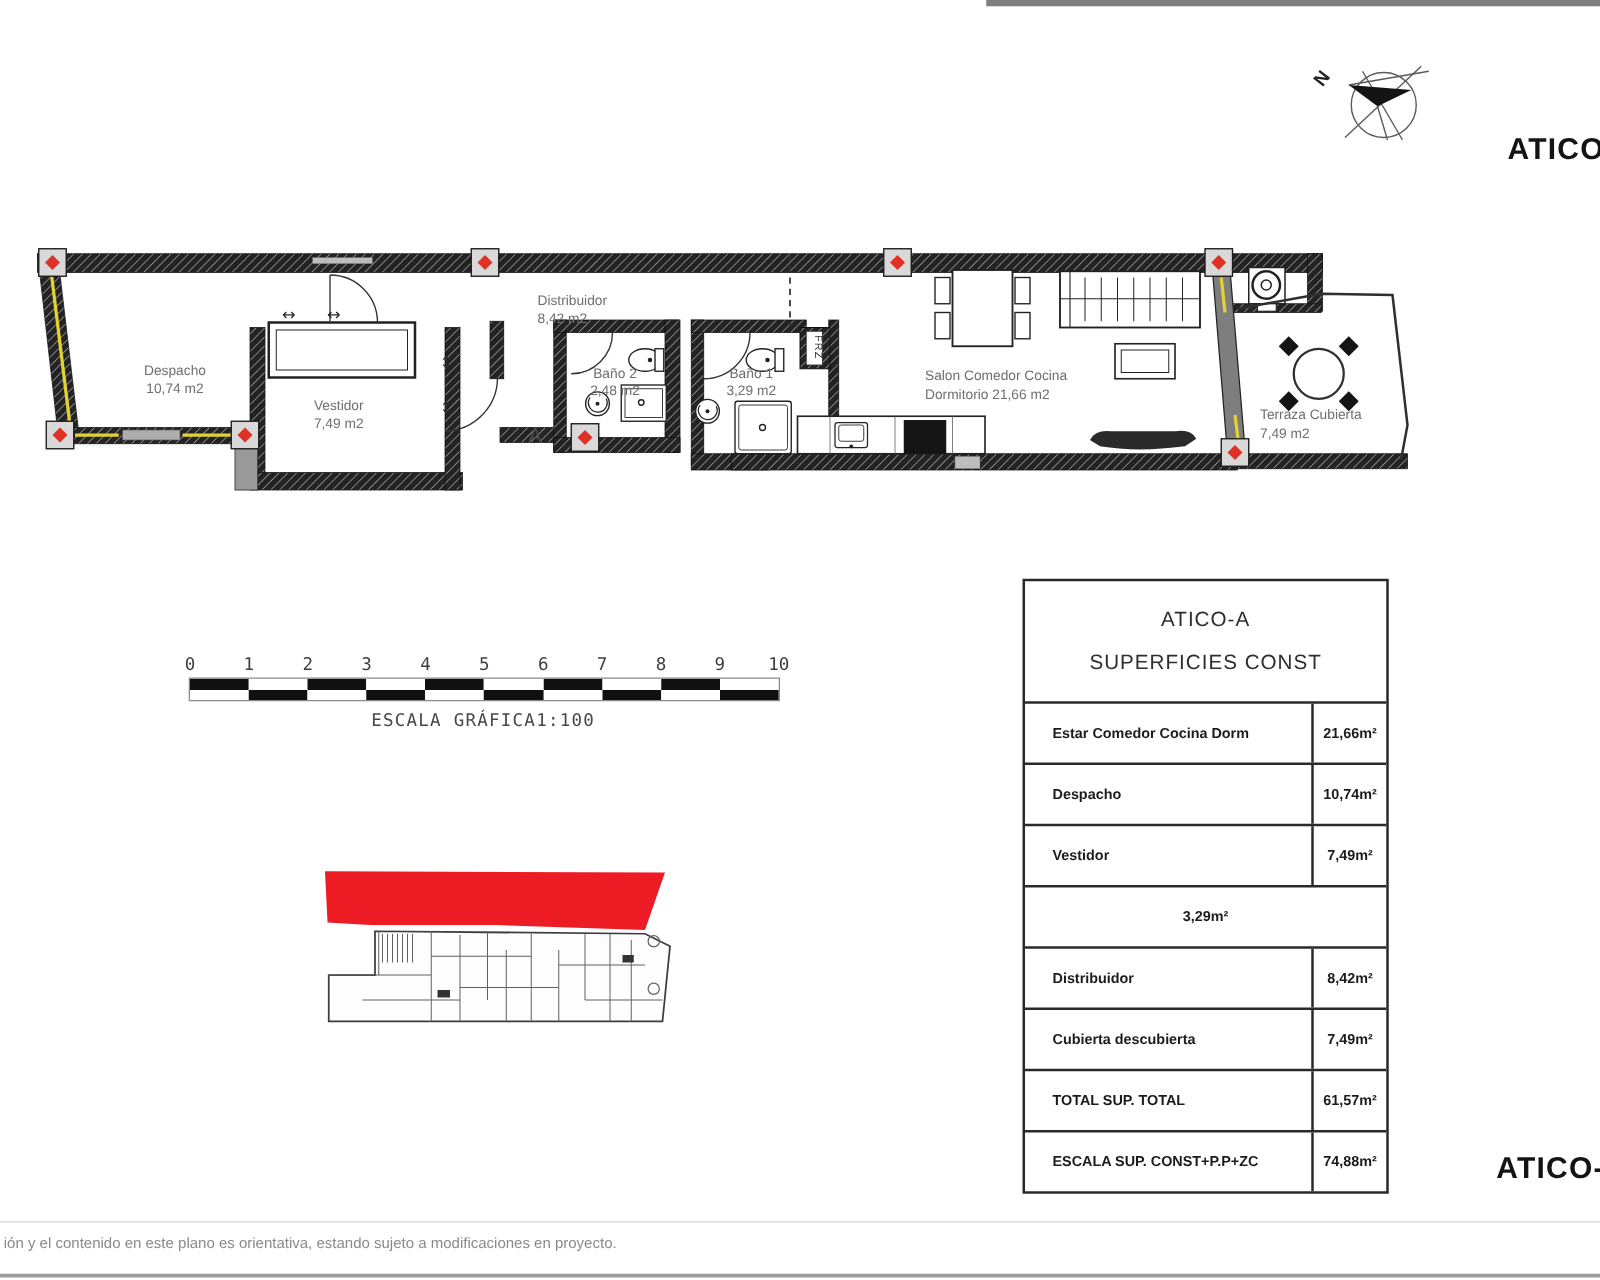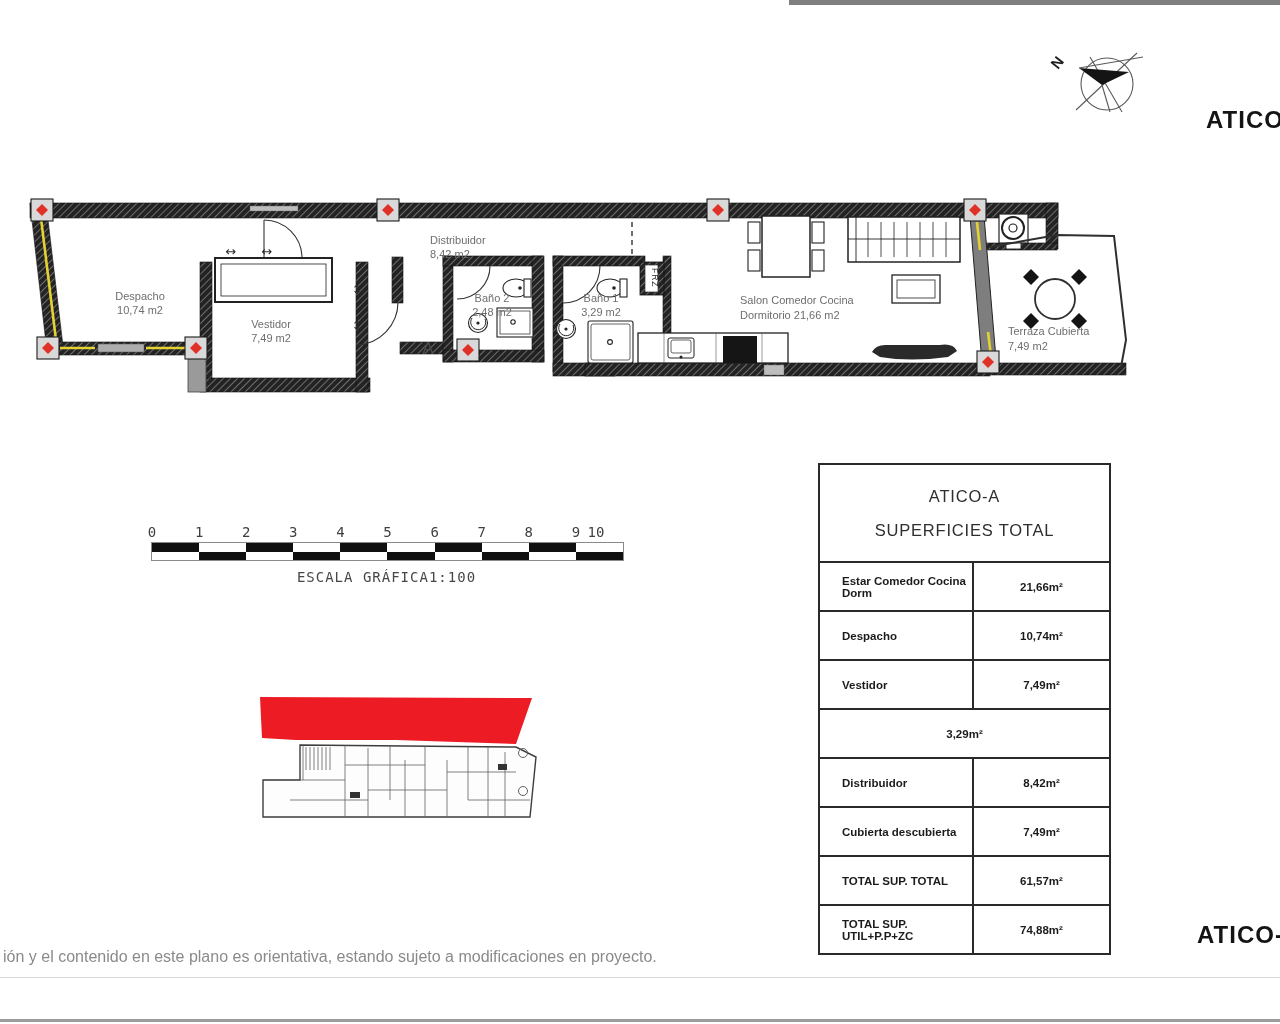--- a/index.html
+++ b/index.html
@@ -30,25 +30,25 @@
      font-family:"DejaVu Sans Mono",monospace;font-size:14px;letter-spacing:1px;color:#474747;width:473px;}
 
   
   #areas-table{left:818px;top:463px;width:293px;border:2px solid #2a2a2a;background:#fff;box-sizing:border-box;}
   .tbl-header{height:96px;border-bottom:2px solid #2a2a2a;display:flex;flex-direction:column;
               justify-content:center;align-items:center;gap:15px;font-size:16.5px;color:#2e2e2e;
               letter-spacing:0.8px;}
   .tbl-row{display:flex;height:47px;border-bottom:2px solid #2a2a2a;font-size:11.5px;
            font-weight:bold;color:#1b1b1b;}
   .tbl-row:last-child{border-bottom:none;}
-  .cell-label{width:154px;border-right:2px solid #2a2a2a;display:flex;align-items:center;
+  .cell-label{width:231px;border-right:2px solid #2a2a2a;display:flex;align-items:center;
               padding-left:22px;box-sizing:border-box;}
   .cell-value{flex:1;display:flex;align-items:center;justify-content:center;}
 
-  #disclaimer{left:3px;top:948px;font-size:16px;color:#8a8a8a;white-space:nowrap;}
+  #disclaimer{left:3px;top:987px;font-size:12px;color:#8a8a8a;white-space:nowrap;}
 
   
   .plan-label{font:11px "Liberation Sans",sans-serif;fill:#6e6e6e;}
   .plan-a{font:17px "Liberation Sans",sans-serif;fill:#4a4a4a;}
   .frz{font:8.5px "Liberation Sans",sans-serif;fill:#2f2f2f;letter-spacing:1px;}
   .arrow-glyph{font:13px "DejaVu Sans",sans-serif;fill:#2b2b2b;}
   .north{font:bold 15px "Liberation Sans",sans-serif;fill:#222;}
 </style>
 </head>
 <body>
@@ -302,21 +302,21 @@
     <span style="left:2px">0</span>
     <span style="left:49.1px">1</span>
     <span style="left:96.2px">2</span>
     <span style="left:143.3px">3</span>
     <span style="left:190.4px">4</span>
     <span style="left:237.5px">5</span>
     <span style="left:284.6px">6</span>
     <span style="left:331.7px">7</span>
     <span style="left:378.8px">8</span>
     <span style="left:425.9px">9</span>
-    <span style="left:446px">10</span>
+    <span style="left:473px">10</span>
   </div>
   <div class="bar">
     <div class="bar-row">
       <div class="blk"></div>
         <div class="wht"></div>
         <div class="blk"></div>
         <div class="wht"></div>
         <div class="blk"></div>
       <div class="wht"></div>
         <div class="blk"></div>
@@ -339,21 +339,21 @@
   </div>
   <div class="caption-row">
     <span>ESCALA GRÁFICA</span>
     <span>1:100</span>
   </div>
 </div>
 
 <div class="abs" id="areas-table">
   <div class="tbl-header">
     <div>ATICO-A</div>
-    <div>SUPERFICIES TOTAL</div>
+    <div>SUPERFICIES CONST</div>
   </div>
   <div class="tbl-row">
     <div class="cell-label">Estar Comedor Cocina Dorm</div>
     <div class="cell-value">21,66m²</div>
   </div>
   <div class="tbl-row">
     <div class="cell-label">Despacho</div>
     <div class="cell-value">10,74m²</div>
   </div>
   <div class="tbl-row">
@@ -369,18 +369,18 @@
   </div>
   <div class="tbl-row">
     <div class="cell-label">Cubierta descubierta</div>
     <div class="cell-value">7,49m²</div>
   </div>
   <div class="tbl-row">
     <div class="cell-label">TOTAL SUP. TOTAL</div>
     <div class="cell-value">61,57m²</div>
   </div>
   <div class="tbl-row">
-    <div class="cell-label">TOTAL SUP. UTIL+P.P+ZC</div>
+    <div class="cell-label">ESCALA SUP. CONST+P.P+ZC</div>
     <div class="cell-value">74,88m²</div>
   </div>
 </div>
 
 <div class="abs" id="disclaimer">ión y el contenido en este plano es orientativa, estando sujeto a modificaciones en proyecto.</div>
 
 </body></html>

